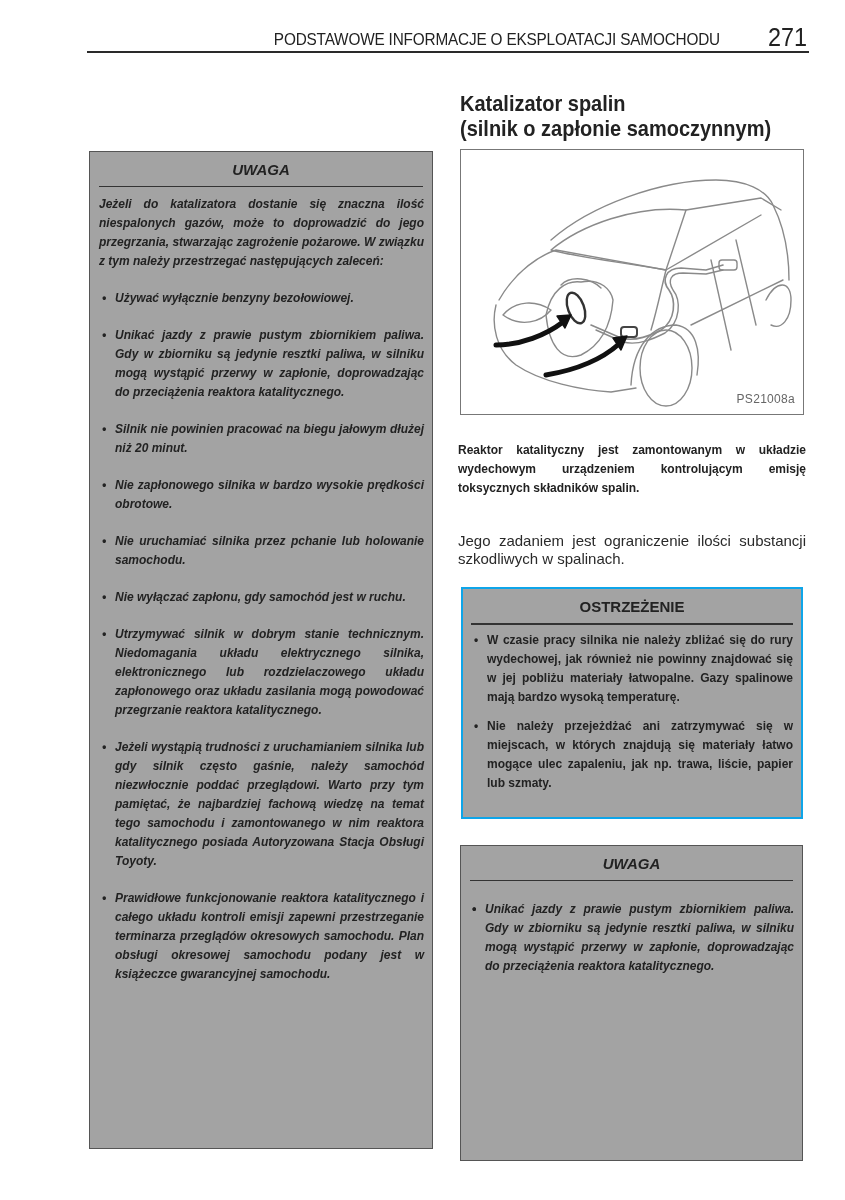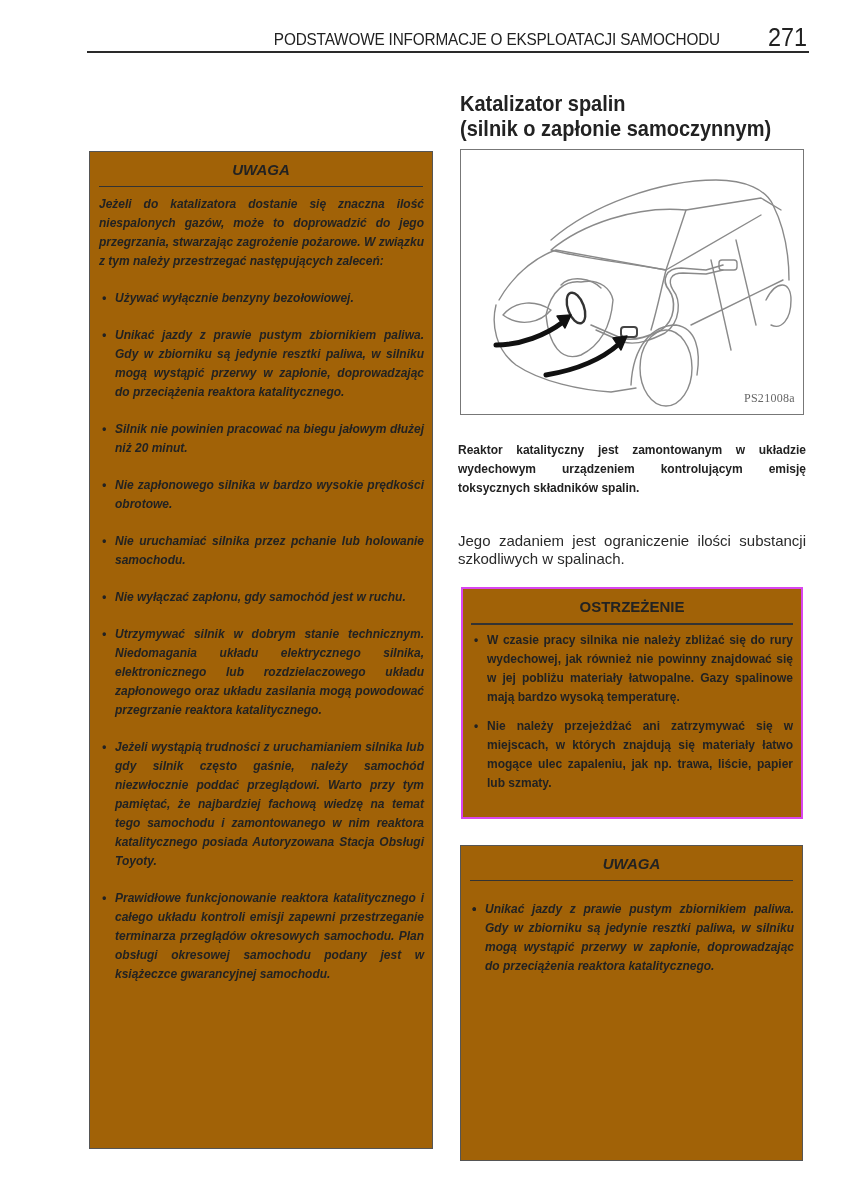--- a/index.html
+++ b/index.html
@@ -23,22 +23,22 @@
   .header-rule { left: 87px; top: 51px; width: 722px; height: 2px; background: #2a2a2a; }
 
   
   .section-title {
     left: 460px; top: 92px; width: 360px;
     font-size: 21.5px; font-weight: bold; line-height: 25px; color: #222;
     transform: scaleX(0.93); transform-origin: left top;
   }
 
   
-  .box { border: 1px solid #555; box-sizing: border-box; background: #a16207; }
-  .box.heavy { border: 2px solid #d946ef; }
+  .box { border: 1px solid #555; box-sizing: border-box; background: #a3a3a3; }
+  .box.heavy { border: 2px solid #0ea5e9; }
   .box-head {
     text-align: center; font-weight: bold; font-size: 15px;
     height: 34px; line-height: 36px; color: #222;
   }
   .box-head.it { font-style: italic; }
   .box-rule { height: 1px; background: #333; margin: 0 9px; }
   .box.heavy .box-rule { height: 2px; margin: 0 8px; }
 
   .para {
     font-size: 12px; line-height: 19px; font-weight: bold; text-align: justify;
@@ -50,21 +50,21 @@
   .bul-item { position: relative; padding-left: 16px; }
   .bul-dot { position: absolute; left: 3px; top: 0; }
 
   
   #left-box { left: 89px; top: 151px; width: 344px; height: 998px; }
   #left-box .content { padding: 8px 8px 0 9px; }
   #left-box .para { margin-bottom: 18px; }
   #left-box .bul-item { margin-bottom: 18px; }
 
   
-  #figure { left: 460px; top: 149px; width: 344px; height: 266px; border: 1px solid #777; box-sizing: border-box; font-family: Liberation Serif, serif; }
+  #figure { left: 460px; top: 149px; width: 344px; height: 266px; border: 1px solid #777; box-sizing: border-box; }
   #figure svg { position: absolute; left: 0; top: 0; }
   .fig-code {
     position: absolute; right: 8px; bottom: 8px;
     font-size: 12px; color: #666; letter-spacing: 0.3px;
   }
 
   
   #intro-bold { left: 458px; top: 441px; width: 348px; }
   #intro-plain {
     left: 458px; top: 532px; width: 348px;

